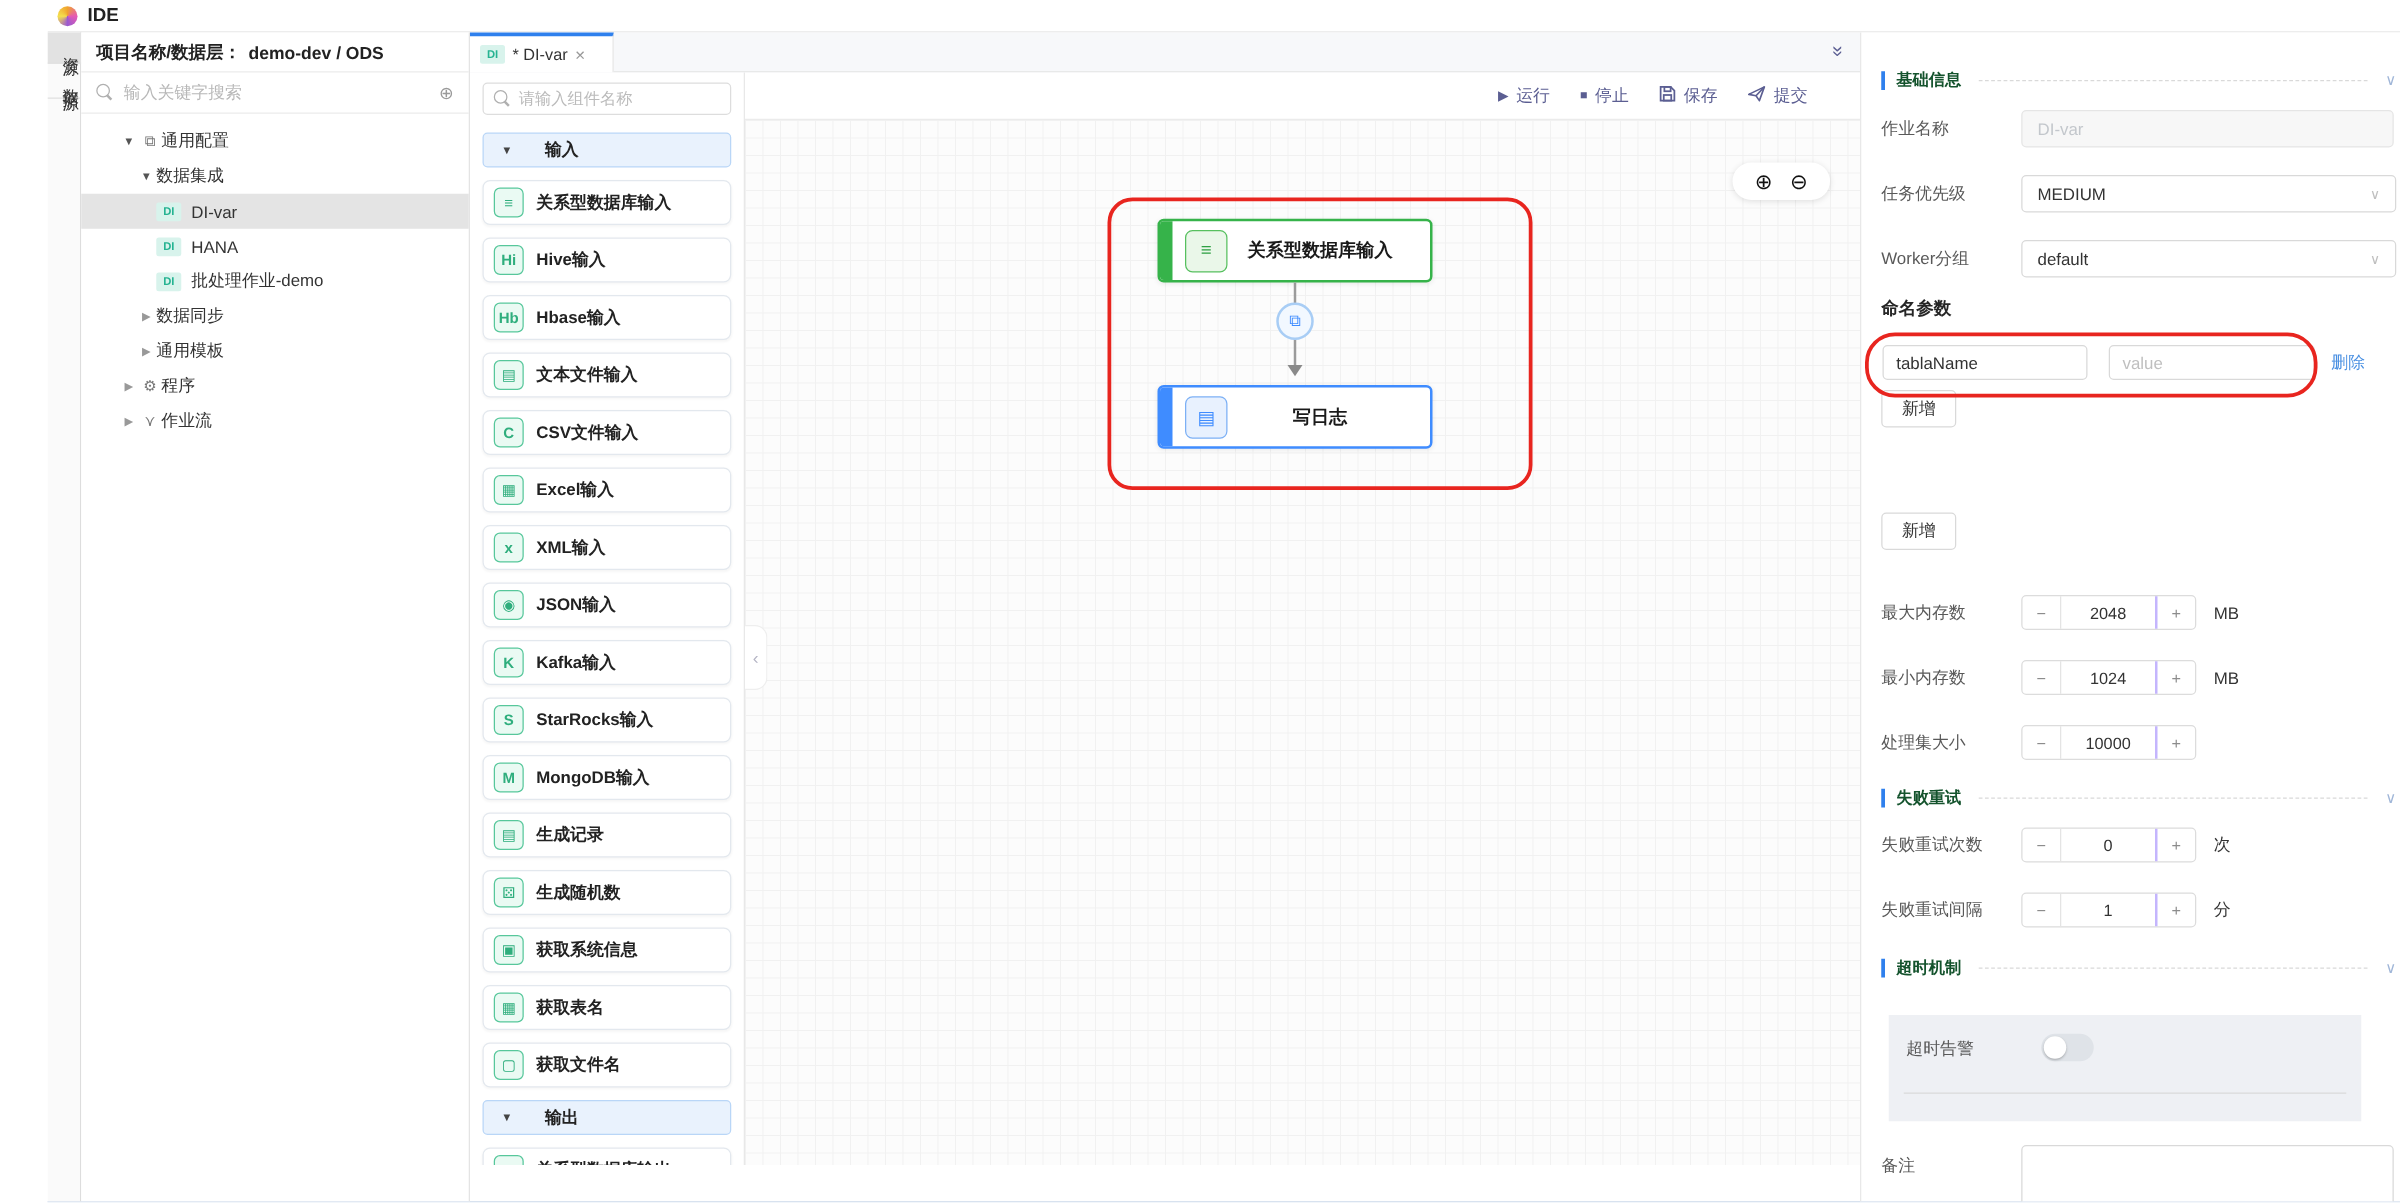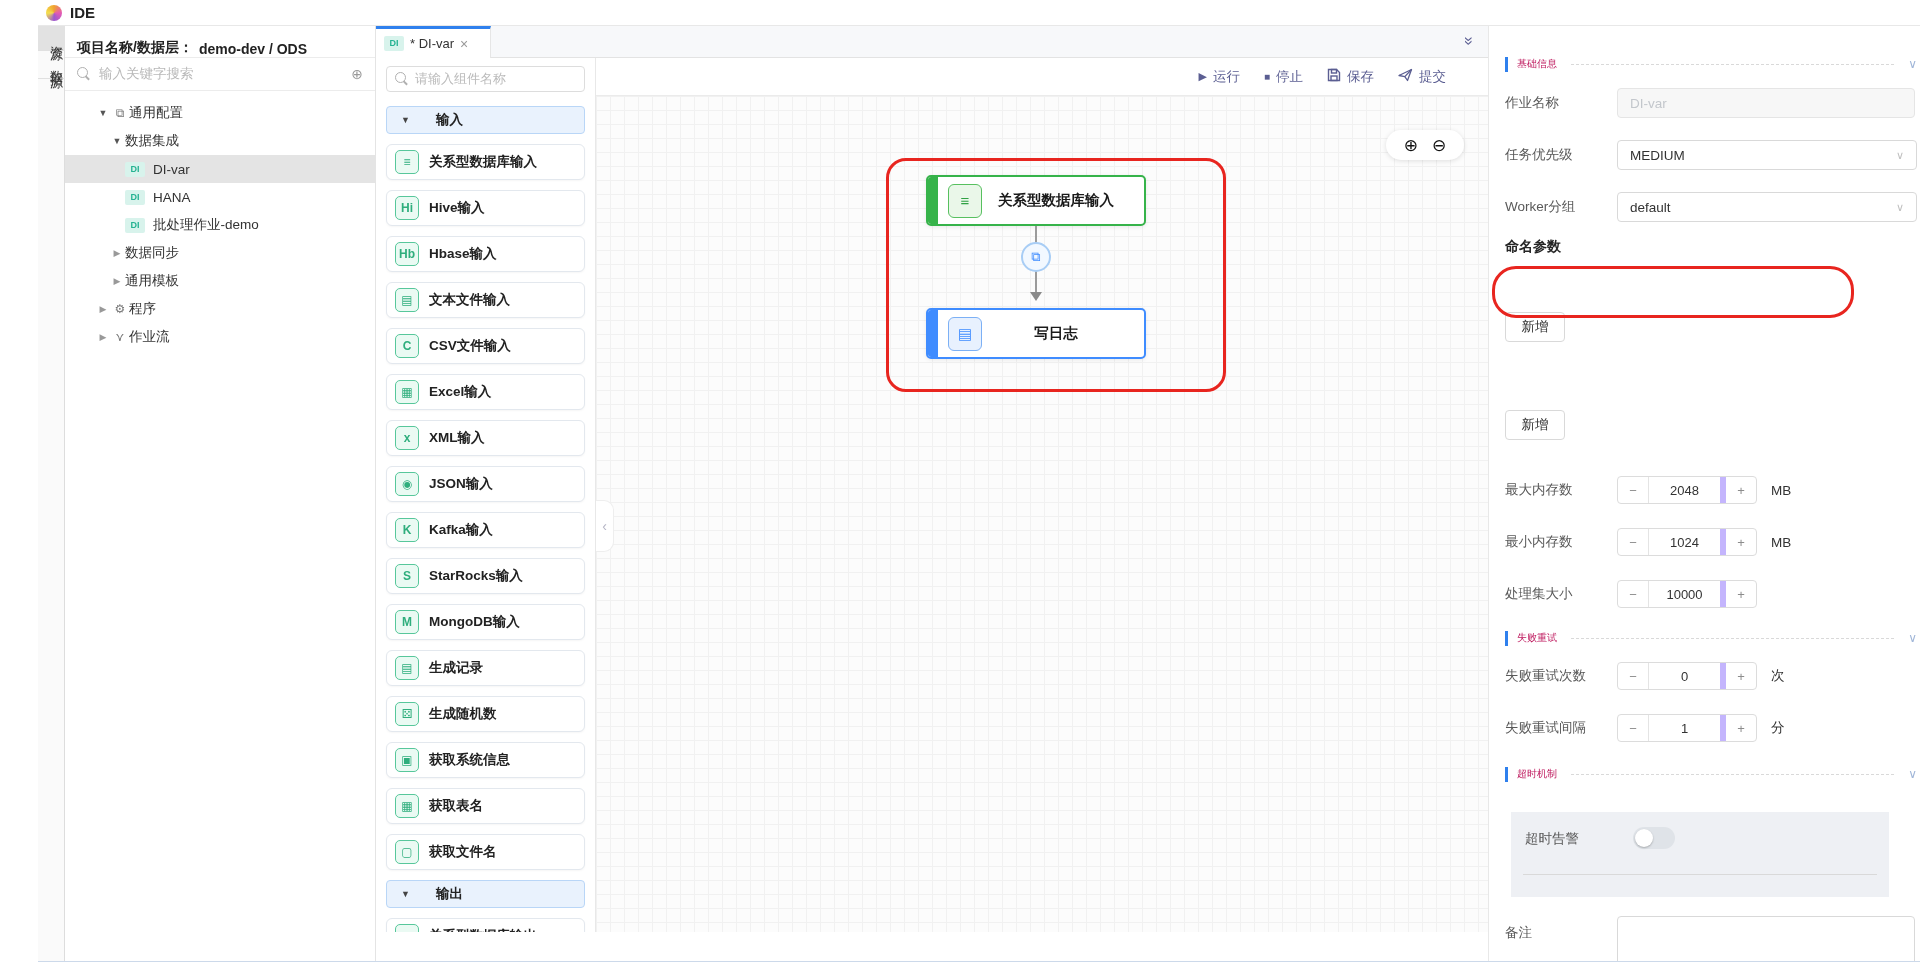--- a/index.html
+++ b/index.html
@@ -11,21 +11,21 @@
   .logo { width:16px; height:16px; border-radius:50%; background:conic-gradient(#f0a32f,#e55ab4,#9b59d0,#f4e04d,#f0a32f); margin-right:8px; }
   .app-title { font-size:15px; font-weight:bold; color:#222; }
 
   
   .activity-bar { position:absolute; left:0; top:26px; width:27px; height:936px; background:#fafafa; border-right:1px solid #ddd; }
   .vtab { writing-mode:vertical-rl; text-orientation:upright; letter-spacing:3px; font-size:13px; color:#333; width:27px; text-align:center; padding:9px 0; border-bottom:1px solid #e0e0e0; cursor:pointer; }
   .vtab.active { background:#e2e2e2; }
 
   
   .explorer { position:absolute; left:27px; top:26px; width:311px; height:936px; background:#fff; border-right:1px solid #e4e4e4; }
-  .exp-title { height:32px; display:flex; align-items:flex-end; padding:0 12px; border-bottom:1px solid #ececec; font-size:14px; font-weight:bold; color:#222; gap:6px; white-space:nowrap; }
+  .exp-title { height:32px; display:flex; align-items:center; padding:0 12px; border-bottom:1px solid #ececec; font-size:14px; font-weight:bold; color:#222; gap:6px; white-space:nowrap; }
   .exp-search { height:33px; display:flex; align-items:center; padding:0 12px; border-bottom:1px solid #ececec; gap:8px; }
   .exp-search .ph { color:#b8b8b8; font-size:13.5px; flex:1; }
   .mag { position:relative; width:14px; height:14px; flex:0 0 auto; }
   .mag::before { content:''; position:absolute; width:9px; height:9px; border:1.5px solid #b0b0b0; border-radius:50%; left:0; top:0; }
   .mag::after { content:''; position:absolute; width:5px; height:1.5px; background:#b0b0b0; transform:rotate(45deg); left:8px; top:10px; }
   .locate { color:#9a9a9a; font-size:14px; cursor:pointer; }
   .tree { padding-top:8px; }
   .trow { height:28px; display:flex; align-items:center; font-size:13.5px; color:#333; cursor:pointer; white-space:nowrap; }
   .trow.selected { background:#e4e4e4; }
   .arrow-open { width:16px; text-align:center; font-size:9px; color:#555; }
@@ -84,35 +84,35 @@
   
   .status-bar { position:absolute; left:0; top:906px; width:1112px; height:30px; background:#f1f1f1; border-top:1px solid #dcdcdc; display:flex; align-items:center; gap:7px; padding-left:10px; z-index:20; }
   .log-ic { width:19px; height:16px; border:1.5px solid #4a4a4a; border-radius:3px; font-size:6px; font-weight:bold; color:#4a4a4a; display:flex; align-items:flex-end; justify-content:center; padding-bottom:1px; }
   .status-bar .slabel { font-size:13.5px; color:#333; }
 
   
   .inspector { position:absolute; left:1450px; top:26px; width:443px; height:936px; background:#fff; border-left:1px solid #e8e8e8; }
   .irow { position:absolute; left:16px; width:412px; display:flex; align-items:center; }
   .sechead { height:20px; }
   .secbar { width:3px; height:15px; background:#2f80ed; margin-right:9px; }
-  .sectitle { font-weight:normal; font-size:10px; color:#be185d; white-space:nowrap; }
+  .sectitle { font-weight:bold; font-size:13px; color:#14532d; white-space:nowrap; }
   .dash { flex:1; border-top:1px dashed #d9d9d9; margin:0 14px; }
   .chev { color:#a0b6d8; font-size:12px; }
   .ilabel { width:112px; font-size:13.5px; color:#595959; flex:0 0 auto; }
   .blabel { font-size:14px; font-weight:bold; color:#262626; }
   .ctl { height:30px; border:1px solid #d9d9d9; border-radius:4px; background:#fff; display:flex; align-items:center; }
   .inp-disabled { width:298px; background:#f7f7f7; border-color:#e5e5e5; color:#c3c7cc; padding:0 12px; font-size:13.5px; }
   .select { width:308px; justify-content:space-between; padding:0 12px; font-size:13.5px; color:#333; cursor:pointer; }
   .select .chev2 { color:#bfbfbf; font-size:11px; }
   .pinp { height:28px; border:1px solid #d9d9d9; border-radius:4px; padding:0 10px; font-size:13.5px; display:flex; align-items:center; background:#fff; }
   .link { color:#4a90e2; font-size:13.5px; cursor:pointer; }
   .btn { width:60px; height:30px; border:1px solid #d9d9d9; border-radius:4px; background:#fff; font-size:13.5px; color:#333; display:flex; align-items:center; justify-content:center; cursor:pointer; }
   .stepper { width:140px; height:28px; border:1px solid #dcdcdc; border-radius:4px; display:flex; background:#fff; }
   .stepper .sbtn { width:30px; display:flex; align-items:center; justify-content:center; color:#8c8c8c; font-size:13px; cursor:pointer; }
-  .stepper .sval { flex:1; border-left:1px solid #e4e4e4; border-right:6px solid #c4b5fd; display:flex; align-items:center; justify-content:center; font-size:13px; color:#333; }
+  .stepper .sval { flex:1; border-left:1px solid #e4e4e4; border-right:2px solid #c4b5fd; display:flex; align-items:center; justify-content:center; font-size:13px; color:#333; }
   .unit { margin-left:14px; font-size:13.5px; color:#333; }
   .annot-param { left:3px; top:240px; width:362px; height:52px; border-radius:24px; }
   .timeout-box { position:absolute; left:22px; top:786px; width:378px; height:85px; background:#eef0f4; }
   .timeout-box .tlabel { position:absolute; left:14px; top:18px; font-size:13.5px; color:#595959; }
   .toggle { position:absolute; left:122px; top:15px; width:42px; height:22px; border-radius:11px; background:#dfe3e8; cursor:pointer; }
   .toggle .knob { position:absolute; left:2px; top:2px; width:18px; height:18px; border-radius:50%; background:#fff; box-shadow:0 1px 2px rgba(0,0,0,.25); }
   .tdivider { position:absolute; left:12px; right:12px; top:62px; height:1px; background:#d9d9d9; }
   .remark-ta { width:298px; height:56px; border:1px solid #d9d9d9; border-radius:4px; background:#fff; }
 
   
@@ -369,20 +369,25 @@
         <span class="chev2">∨</span>
       </span>
     </div>
 
     <div class="irow" style="top:212px">
       <span class="blabel">命名参数</span>
     </div>
 
     <div class="red-annot annot-param"></div>
 
+    <div class="irow" style="top:250px;height:28px">
+      <span class="pinp" style="width:164px;margin-left:1px;color:#333">tablaName</span>
+      <span class="pinp" style="width:165px;margin-left:17px;color:#bfbfbf">value</span>
+      <span class="link" style="margin-left:13px">删除</span>
+    </div>
 
     <div class="irow" style="top:286px">
       <span class="btn">新增</span>
     </div>
 
 
     <div class="irow" style="top:384px">
       <span class="btn">新增</span>
     </div>
 

